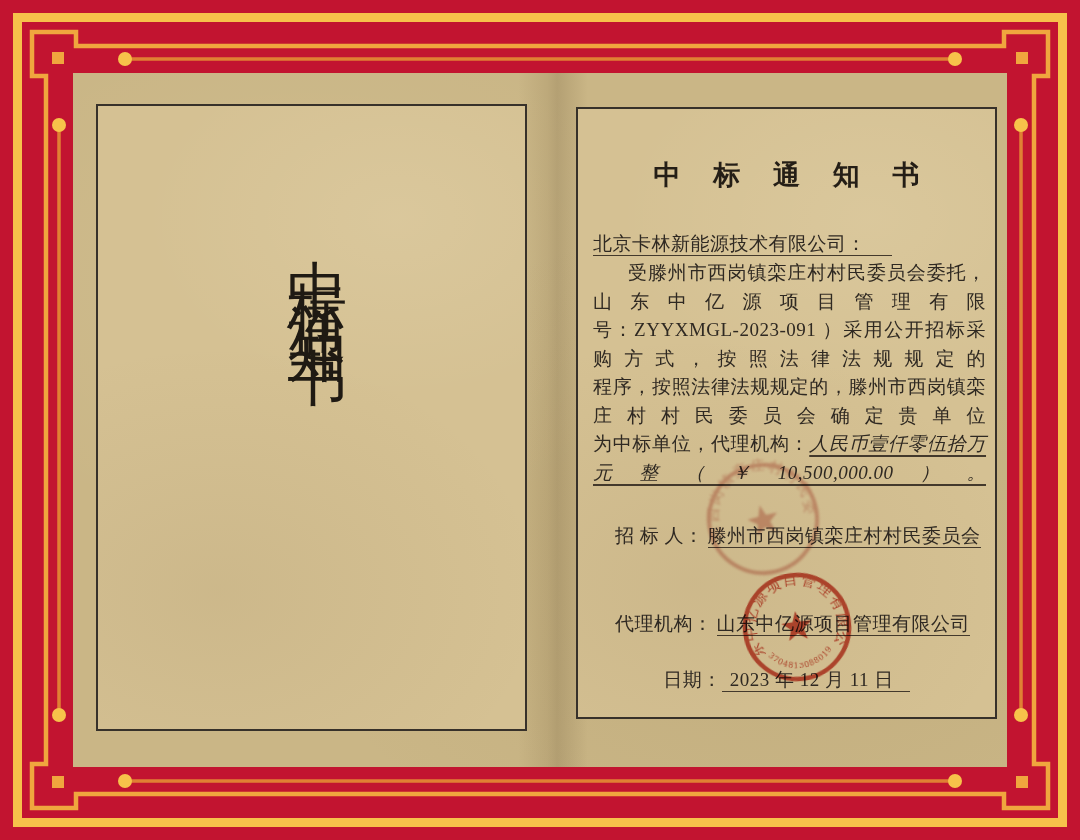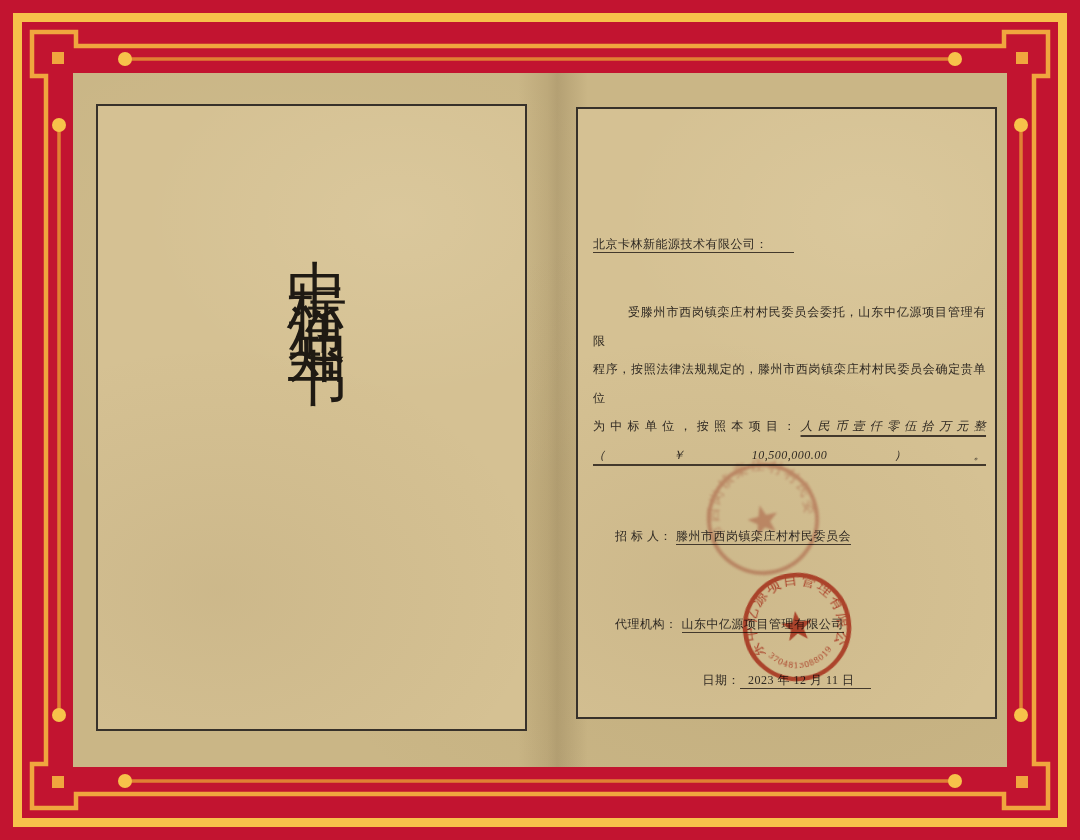--- a/index.html
+++ b/index.html
@@ -31,28 +31,28 @@
   .cover-title{
     position:absolute;left:186px;top:106px;
     writing-mode:vertical-rl;text-orientation:upright;
     font-size:60px;letter-spacing:22px;color:#1f1a13;line-height:66px;
   }
   .letter-title{
     position:absolute;left:0;top:48px;width:100%;text-align:center;
     font-size:27px;font-weight:bold;letter-spacing:13px;color:#241e16;
     text-indent:13px; 
   }
-  .txt{color:#2f2922;font-size:12px;line-height:28.5px;letter-spacing:0.5px;}
+  .txt{color:#2f2922;font-size:19px;line-height:28.5px;letter-spacing:0.5px;}
   .addressee{position:absolute;left:15px;top:121px;width:393px;}
   .para{position:absolute;left:15px;width:393px;}
   .p1{top:150px;}
   .p2{top:303px;}
   .bl{text-align:justify;text-align-last:justify;}
   .bl.last{text-align-last:left;}
-  .bl.indent{text-indent:35px;margin-top:39px;}
+  .bl.indent{text-indent:35px;}
   .u{
     border-bottom:1.5px solid #43392c;padding-bottom:1px;
   }
   .u2{text-decoration:underline;text-underline-offset:5px;text-decoration-thickness:1.5px;text-decoration-color:#43392c;font-style:italic;}
   .addressee .u{padding-right:26px;}
   .sig{position:absolute;left:37px;width:370px;}
   .sig.bidder{top:413px;}
   .sig.agent{top:501px;}
   .sig .lbl{margin-right:4px;}
   .dateline{position:absolute;left:15px;top:557px;width:393px;text-align:center;padding-right:6px;box-sizing:border-box;}
@@ -108,29 +108,31 @@
   </svg>
 
   <div class="mat">
     <div class="fold-shadow"></div>
 
     <div class="page cover">
       <div class="cover-title">中标通知书</div>
     </div>
 
     <div class="page letter">
+      <div class="letter-title">中 标 通 知 书</div>
 
       <div class="addressee txt">
         <span class="u">北京卡林新能源技术有限公司：</span>
       </div>
 
       <div class="para p1 txt">
         <div class="bl indent">受滕州市西岗镇栾庄村村民委员会委托，山东中亿源项目管理有限</div>
+        <div class="bl">号：ZYYXMGL-2023-091 ）采用公开招标采购方式，按照法律法规规定的</div>
         <div class="bl">程序，按照法律法规规定的，滕州市西岗镇栾庄村村民委员会确定贵单位</div>
-        <div class="bl"><span>为中标单位，按照本项目：</span><span class="u2">人民币壹仟零伍拾万元整（￥10,500,000.00）。</span></div>
+        <div class="bl"><span>为中标单位，代理机构：</span><span class="u2">人民币壹仟零伍拾万元整（￥10,500,000.00）。</span></div>
       </div>
 
 
       <div class="sig agent txt">
         <span class="lbl">代理机构：</span><span class="u">山东中亿源项目管理有限公司</span>
       </div>
 
       <div class="sig bidder txt">
         <span class="lbl">招 标 人：</span><span class="u">滕州市西岗镇栾庄村村民委员会</span>
       </div>

